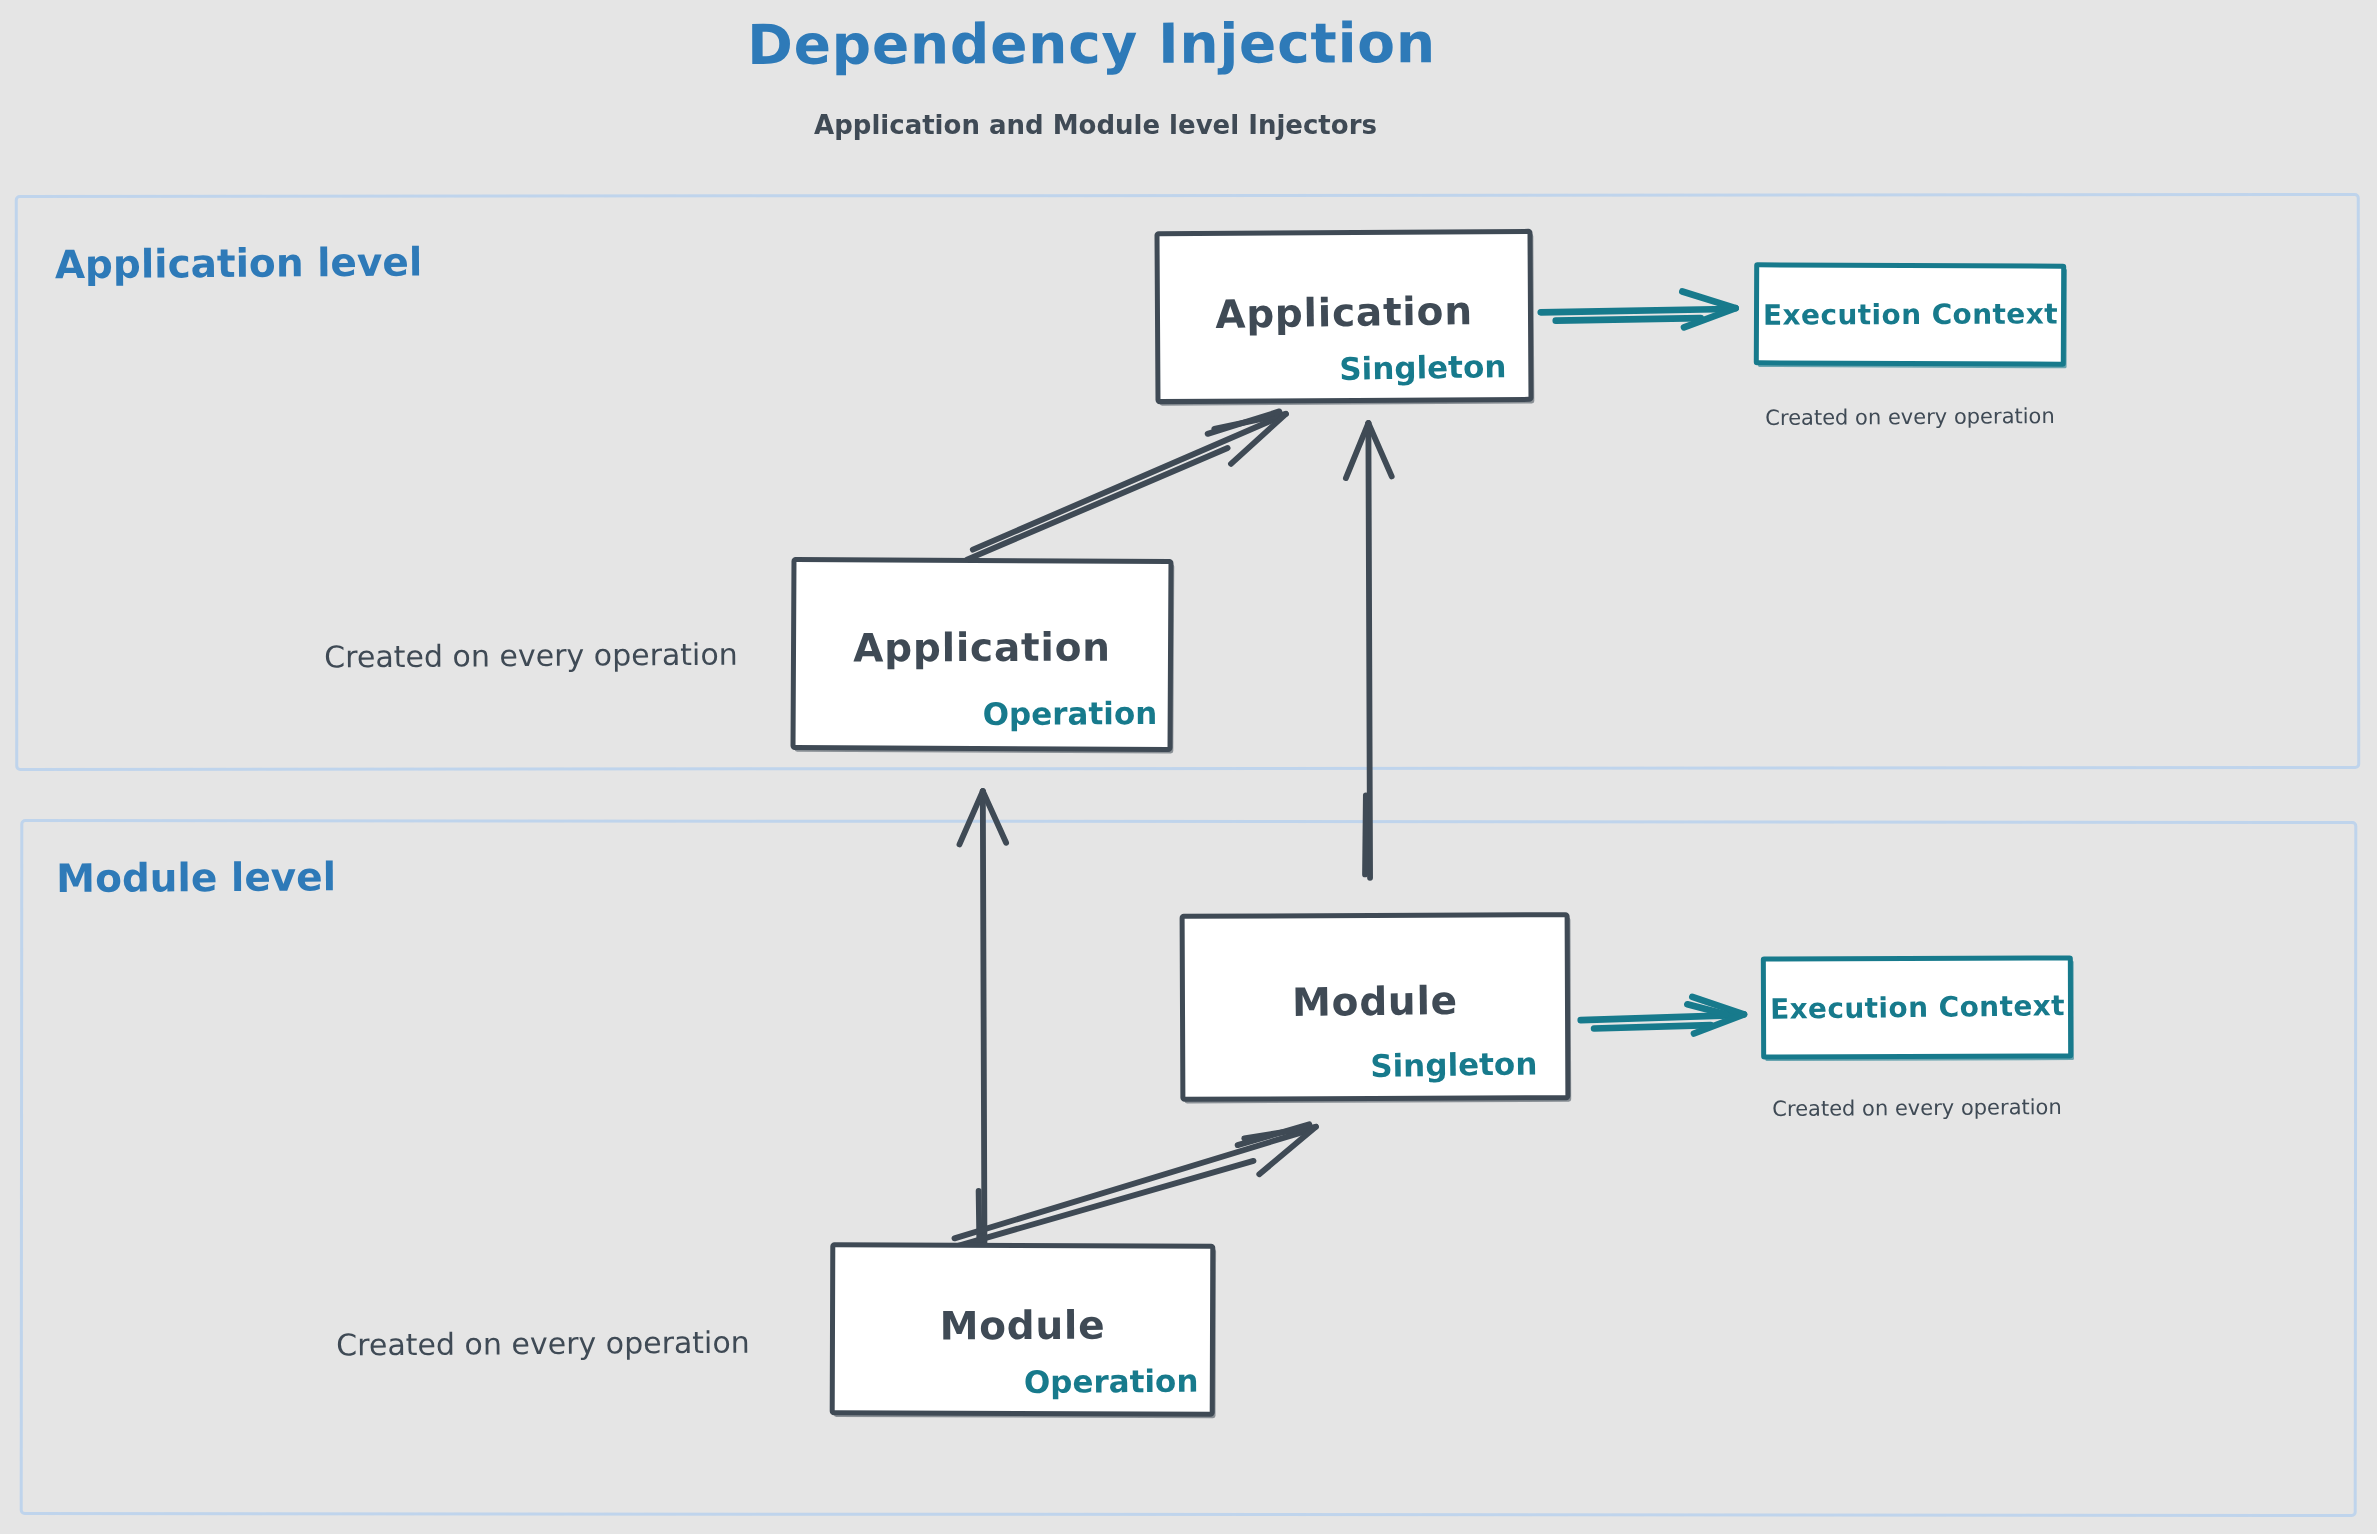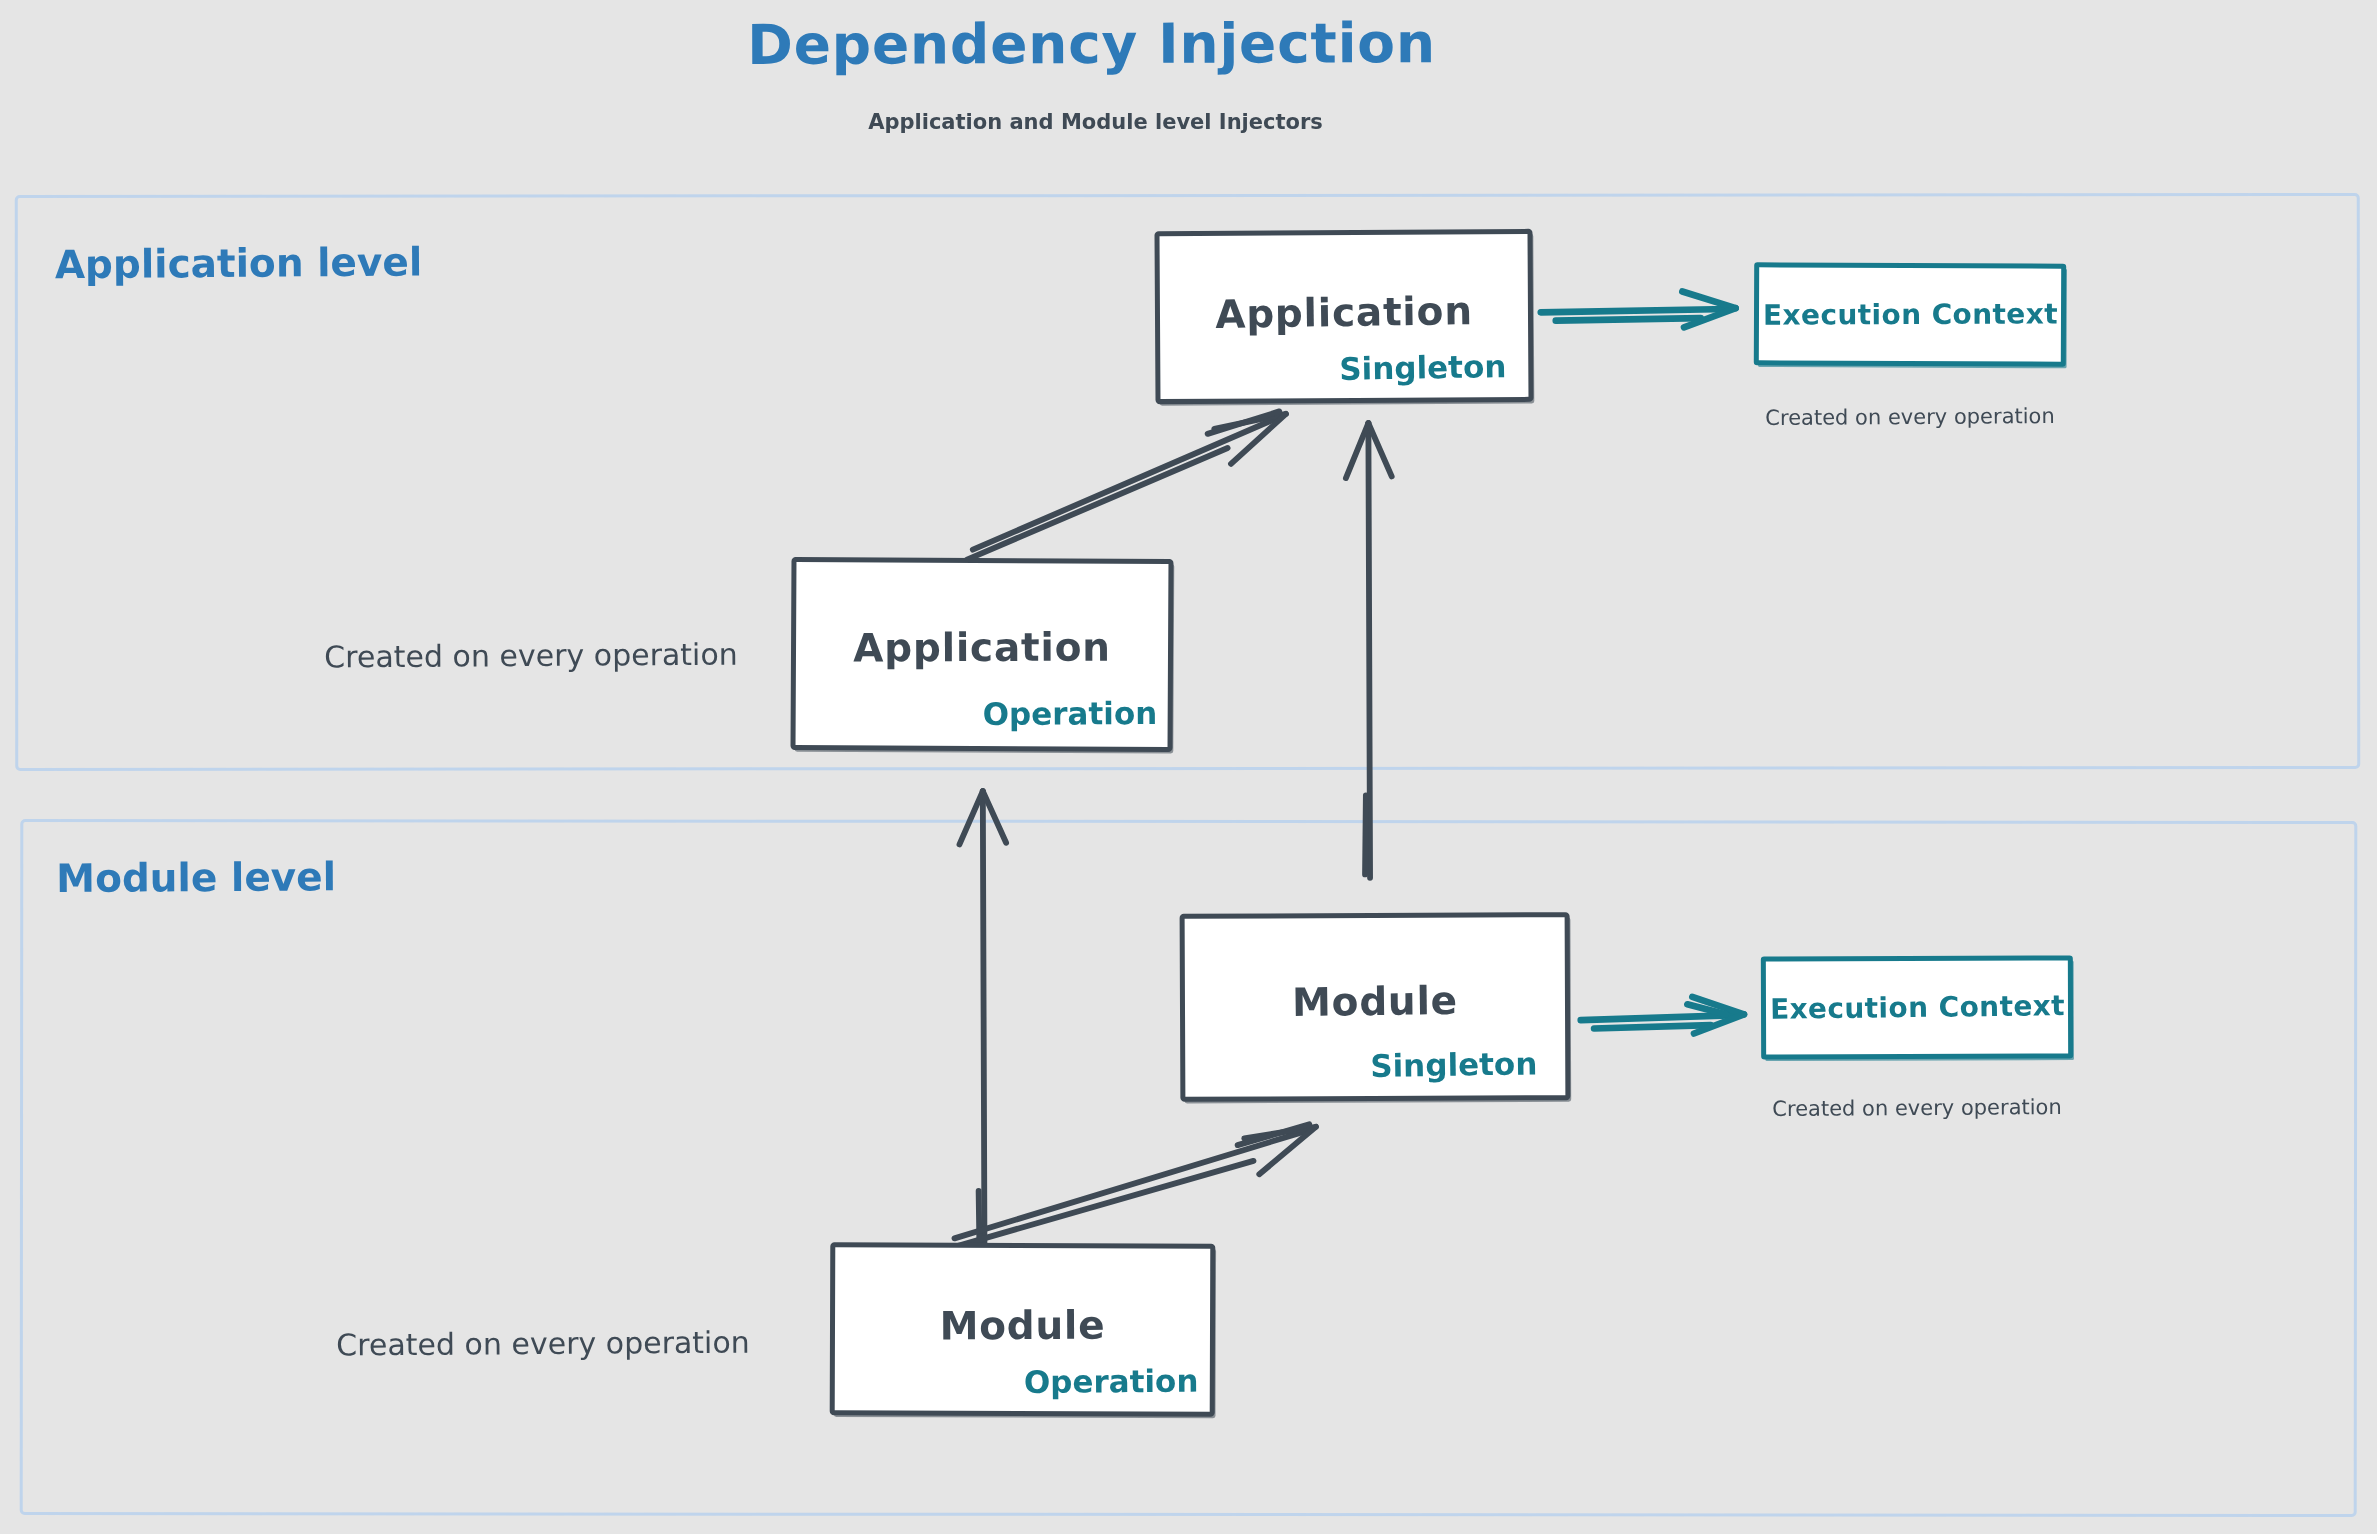--- a/index.html
+++ b/index.html
@@ -6,21 +6,21 @@
     --c-blue:#2e7ab8; --c-ink:#3f4a55; --c-teal:#177a8c; --c-container:#bfd4ec;
   }
   *{box-sizing:border-box; margin:0; padding:0;}
   html,body{background:#fff;}
   body{font-family:"DejaVu Sans","Liberation Sans",sans-serif; color:var(--c-ink);}
   .canvas{position:relative; width:2377px; height:1534px; background:#e5e5e5; overflow:hidden;}
 
   .title{position:absolute; left:0; top:11.7px; width:2183px; text-align:center;
          font-size:55px; font-weight:700; letter-spacing:0.8px; color:var(--c-blue); transform:rotate(-0.15deg);}
   .subtitle{position:absolute; left:0; top:110px; width:2191px; text-align:center;
-         font-size:21px; font-weight:600; color:var(--c-ink);}
+         font-size:26px; font-weight:600; color:var(--c-ink);}
 
   .level-container{position:absolute; border:3.3px solid var(--c-container); border-radius:5px; background:transparent;}
   .app-container{left:15px; top:194px; width:2345px; height:576px; transform:rotate(-0.05deg);}
   .module-container{left:20px; top:820px; width:2337px; height:696px; transform:rotate(0.05deg);}
   .level-label{position:absolute; font-size:39px; font-weight:600; color:var(--c-blue); transform:rotate(-0.4deg);}
   .app-label{left:37px; top:43px;}
   .module-label{left:33px; top:33px;}
 
   .sketch-box{position:absolute; border:5px solid var(--c-ink); border-radius:4.2px; background:#fff;
               box-shadow:2.5px 3.3px 0 -1.7px rgba(63,74,85,.55);}

